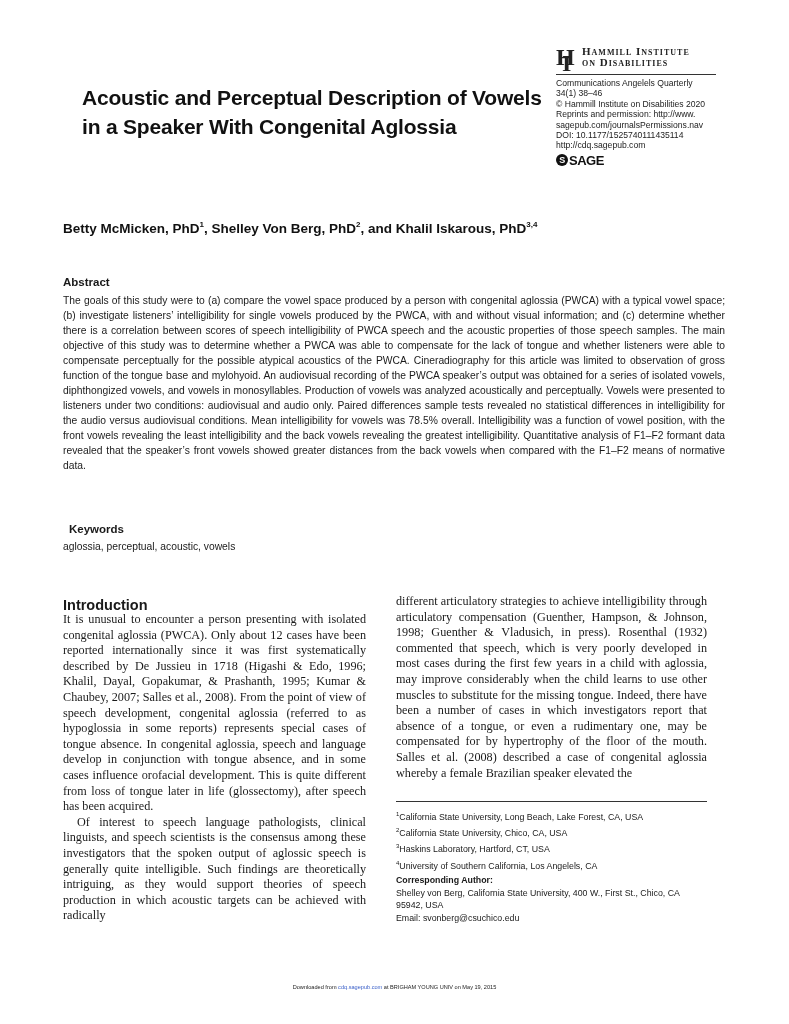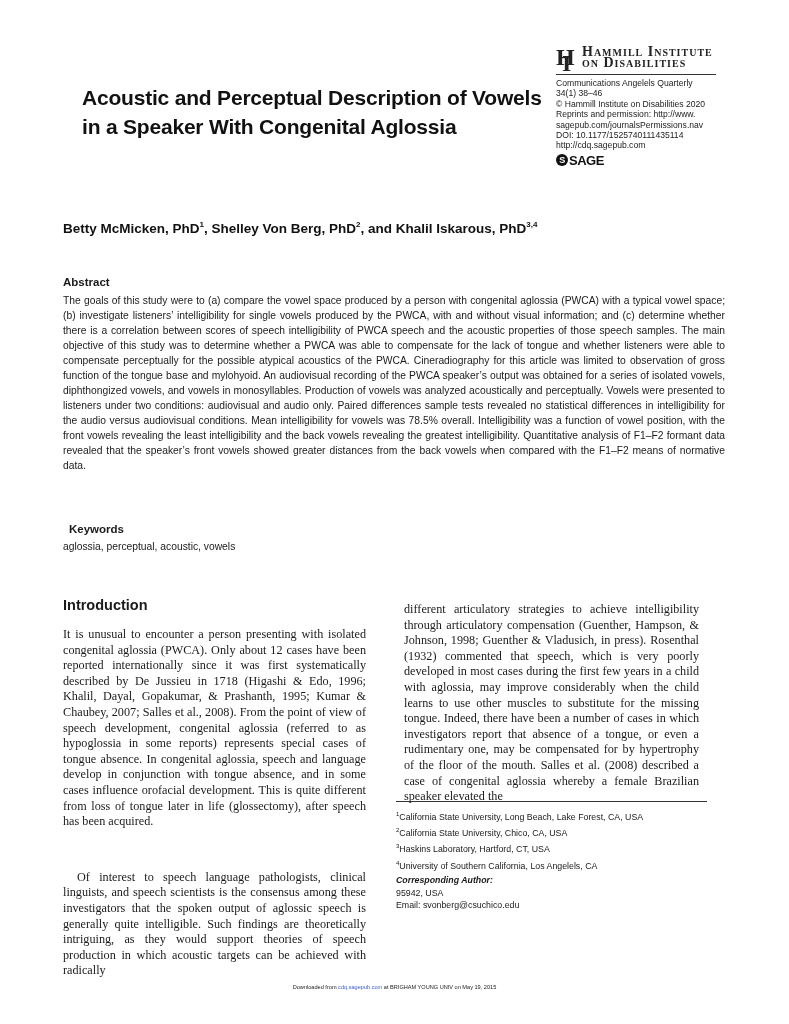--- a/index.html
+++ b/index.html
@@ -5,21 +5,21 @@
   html, body { margin:0; padding:0; background:#ffffff; }
   body { width:789px; height:1024px; position:relative; overflow:hidden; color:#1a1a1a; }
   .sans { font-family: "Liberation Sans", "DejaVu Sans", sans-serif; }
   .serif { font-family: "Liberation Serif", "DejaVu Serif", serif; }
 
   
   .publisher { position:absolute; left:556px; top:46px; width:190px; }
   .pub-logo { display:flex; align-items:flex-start; height:26px; }
   .pub-logo-mark { font-family:"Liberation Serif", serif; font-weight:bold; font-size:24px; line-height:22px; letter-spacing:-6px; color:#222; width:22px; position:relative; }
   .pub-logo-mark .i2 { position:absolute; left:6px; top:6px; }
-  .pub-logo-text { font-family:"Liberation Serif", serif; font-size:14px; font-weight:bold; letter-spacing:1px; line-height:11px; margin-left:4px; font-variant:small-caps; color:#222; }
+  .pub-logo-text { font-family:"Liberation Serif", serif; font-size:11px; font-weight:bold; letter-spacing:1px; line-height:11px; margin-left:4px; font-variant:small-caps; color:#222; }
   .pub-rule { border-top:1px solid #333; margin-top:2px; width:160px; }
   .pub-meta { font-size:8.6px; line-height:10.4px; margin-top:3px; color:#222; }
   .pub-meta div { white-space:nowrap; }
   .sage-logo { display:flex; align-items:center; margin-top:2px; font-weight:bold; font-size:13px; color:#111; letter-spacing:-0.5px; }
   .sage-circle { width:12px; height:12px; border-radius:50%; background:#111; color:#fff; font-size:9px; line-height:12px; text-align:center; margin-right:1px; }
 
   
   .title { position:absolute; left:63px; top:84px; width:460px; font-size:21px; font-weight:bold; line-height:28.5px; letter-spacing:-0.2px; color:#111;margin-left:19px; }
 
   
@@ -28,31 +28,31 @@
 
   
   .abs-head { position:absolute; left:63px; top:276px; font-size:11.5px; font-weight:bold; }
   .abs-body { position:absolute; left:63px; top:293px; width:662px; font-size:10.3px; line-height:15px; text-align:justify; color:#1a1a1a; }
 
   .kw-head { position:absolute; left:69px; top:523px; font-size:11.5px; font-weight:bold; }
   .kw-body { position:absolute; left:63px; top:541px; font-size:10.3px; }
 
   
   .intro-head { position:absolute; left:63px; top:597px; font-size:14.5px; font-weight:bold; }
-  .col-left { position:absolute; left:63px; top:627px; width:303px; font-size:12.2px; line-height:15.6px; text-align:justify; }
+  .col-left { position:absolute; left:63px; top:612px; width:303px; font-size:12.2px; line-height:15.6px; text-align:justify; }
   .col-left p { margin:0; }
-  .col-left p + p { text-indent:14px;margin-top:40px; }
+  .col-left p + p { text-indent:14px; }
   .col-right { position:absolute; left:396px; top:594px; width:311px; font-size:12.2px; line-height:15.6px; text-align:justify; }
-  .col-right p { margin:8px; }
+  .col-right p { margin:0; }
 
   .fn-rule { position:absolute; left:396px; top:801px; width:311px; border-top:1px solid #333; }
   .affils { position:absolute; left:396px; top:808px; font-size:8.8px; line-height:13.2px; }
   .affils sup { font-size:6px; vertical-align:4px; }
   .corr { position:absolute; left:396px; top:874px; font-size:8.8px; line-height:12.6px; width:320px; }
-  .corr-head { font-weight:bold;font-style:italic; }
+  .corr-head { font-weight:bold; }
 
   .footer { position:absolute; left:0; width:789px; top:984px; text-align:center; font-size:5.6px; color:#222; }
   .footer .link { color:#3a5fc8; }
 </style>
 </head>
 <body>
 
 <div class="publisher sans">
   <div class="pub-logo">
     <div class="pub-logo-mark"><span>H</span><span class="i2">I</span></div>
@@ -100,19 +100,20 @@
 
 <div class="fn-rule"></div>
 <div class="affils sans">
   <div><sup>1</sup><span>California State University, Long Beach, Lake Forest, CA, USA</span></div>
   <div><sup>2</sup><span>California State University, Chico, CA, USA</span></div>
   <div><sup>3</sup><span>Haskins Laboratory, Hartford, CT, USA</span></div>
   <div><sup>4</sup><span>University of Southern California, Los Angelels, CA</span></div>
 </div>
 <div class="corr sans">
   <div class="corr-head">Corresponding Author:</div>
+  <div>Shelley von Berg, California State University, 400 W., First St., Chico, CA</div>
   <div>95942, USA</div>
   <div>Email: svonberg@csuchico.edu</div>
 </div>
 
 <div class="footer sans">
   <span>Downloaded from </span><span class="link">cdq.sagepub.com</span><span> at BRIGHAM YOUNG UNIV on May 19, 2015</span>
 </div>
 
 </body></html>

